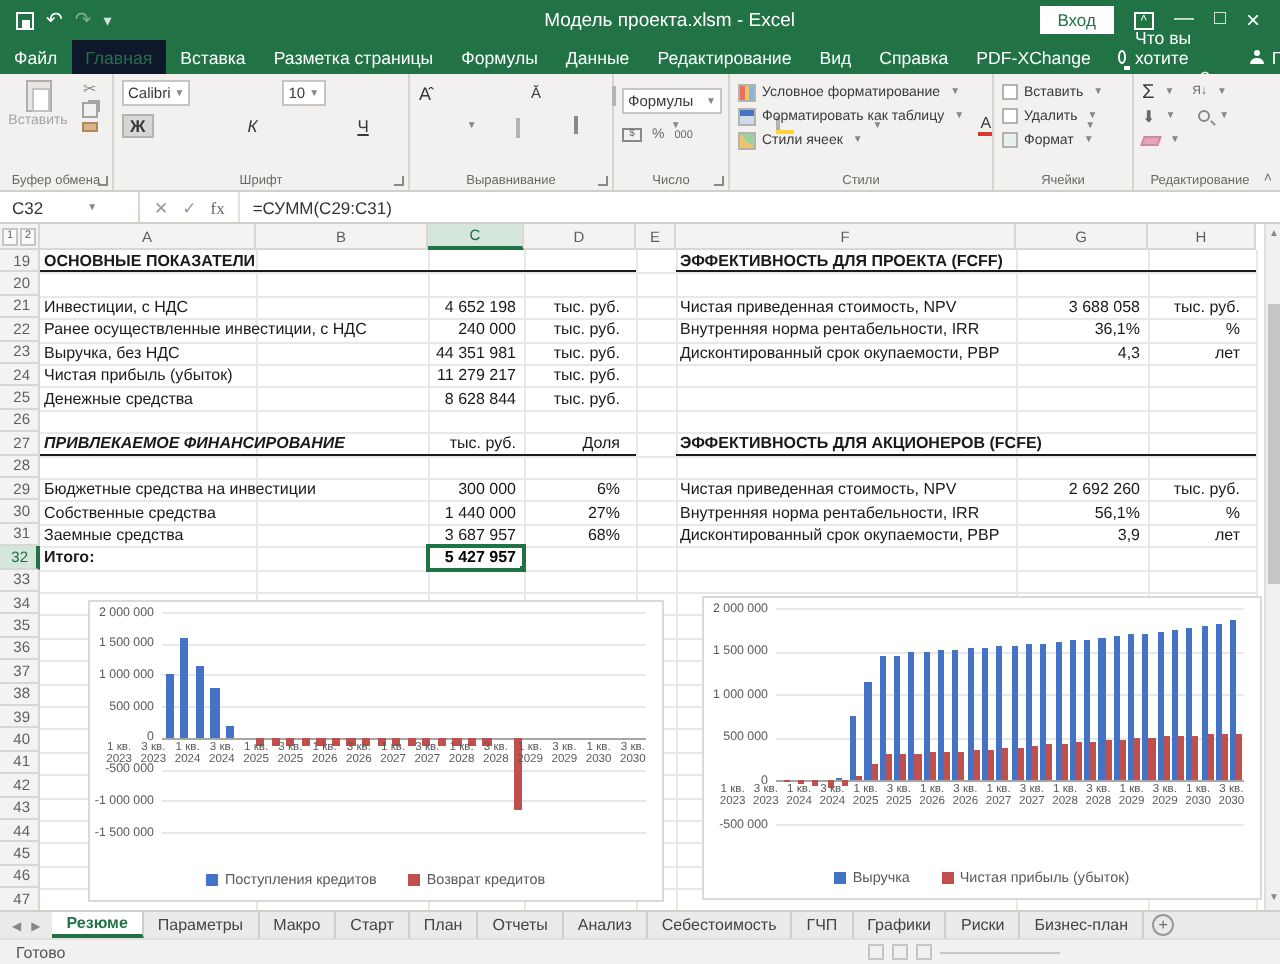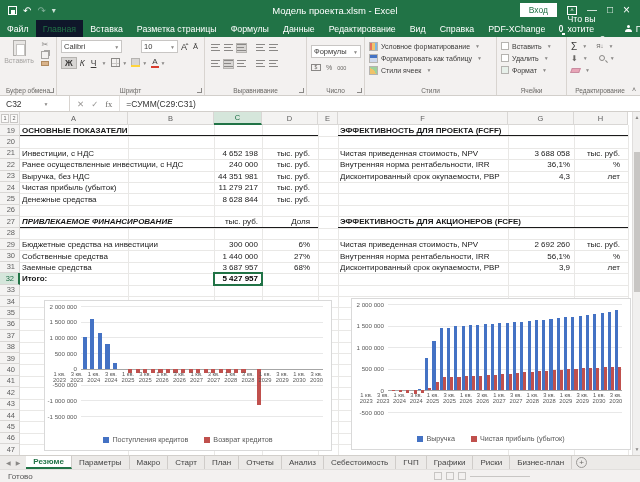--- a/index.html
+++ b/index.html
@@ -42,21 +42,21 @@
   .minicol{display:inline-flex;flex-direction:column;gap:2px;vertical-align:top;margin-left:3px;font-size:8px;color:#8a8886;}
   .combo{background:#fff;border:1px solid #c8c6c4;font-size:7.5px;color:#3b3a39;display:inline-flex;align-items:center;justify-content:space-between;padding:0 2px;height:13px;}
   .carat{font-size:5px;color:#8a8886;margin-left:2px;}
   .fbtn{display:inline-block;font-size:8.5px;color:#3b3a39;padding:0 3px;line-height:12px;}
   .fbtn.pressed{background:#d8d6d4;border:1px solid #b5b3b0;line-height:10px;}
   .stack{display:inline-block;width:9px;height:8px;margin:2px 2px 0 2px;background:
     linear-gradient(#8a8886,#8a8886) 0 0/9px 1px no-repeat,
     linear-gradient(#8a8886,#8a8886) 0 3px/7px 1px no-repeat,
     linear-gradient(#8a8886,#8a8886) 0 6px/9px 1px no-repeat;}
   .stack.pressed{outline:1px solid #b5b3b0;background-color:#d8d6d4;}
-  .rrow{display:flex;align-items:center;height:13px;}
+  .rrow{display:flex;align-items:center;height:13px;gap:44px;}
   .srow{display:flex;align-items:center;gap:3px;font-size:7px;color:#3b3a39;height:12px;white-space:nowrap;}
   .swicon{width:9px;height:9px;flex:0 0 9px;border:1px solid #b5b3b0;background:linear-gradient(90deg,#e3735f 33%,#f0c36a 33%,66%,#7fb7e3 66%);}
   .swicon.tbl{background:
      linear-gradient(#4472c4,#4472c4) 0 0/9px 3px no-repeat,
      linear-gradient(#cfd9ec,#cfd9ec) 0 3px/9px 6px no-repeat;}
   .swicon.cs{background:linear-gradient(45deg,#f0c36a 50%,#9fd19a 50%);}
   .cellico{width:8px;height:8px;border:1px solid #b5b3b0;background:#fff;flex:0 0 8px;}
   .sigma{font-size:10px;color:#3b3a39;}
   .loupe{width:6px;height:6px;border:1px solid #8a8886;border-radius:50%;position:relative;display:inline-block;}
   .loupe:after{content:"";position:absolute;left:5px;top:5px;width:3px;height:1px;background:#8a8886;transform:rotate(45deg);}
@@ -182,21 +182,21 @@
       <span class="glabel">Буфер обмена</span>
       <span class="launcher"></span>
     </div>
 
     <div class="rgroup" style="width:148px;">
       <div class="rrow">
         <span class="combo" style="width:72px;">
             <span>Calibri</span>
             <span class="carat">▼</span>
           </span>
-        <span class="combo" style="width:43px;margin-left:19px;">
+        <span class="combo" style="width:43px;margin-left:2px;">
             <span>10</span>
             <span class="carat">▼</span>
           </span>
         <span class="fbtn" style="font-size:9px;">А̂</span>
         <span class="fbtn" style="font-size:7.5px;">А̌</span>
       </div>
       <div class="rrow" style="margin-top:3px;">
         <span class="fbtn pressed" style="font-weight:bold;">Ж</span>
         <span class="fbtn" style="font-style:italic;">К</span>
         <span class="fbtn" style="text-decoration:underline;">Ч</span>

